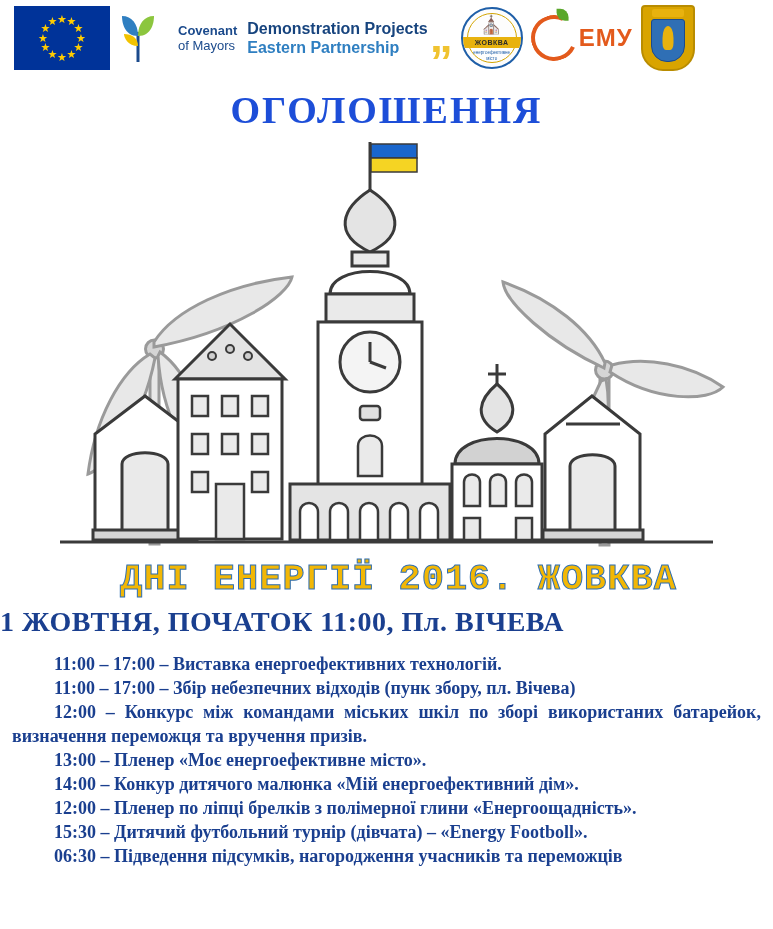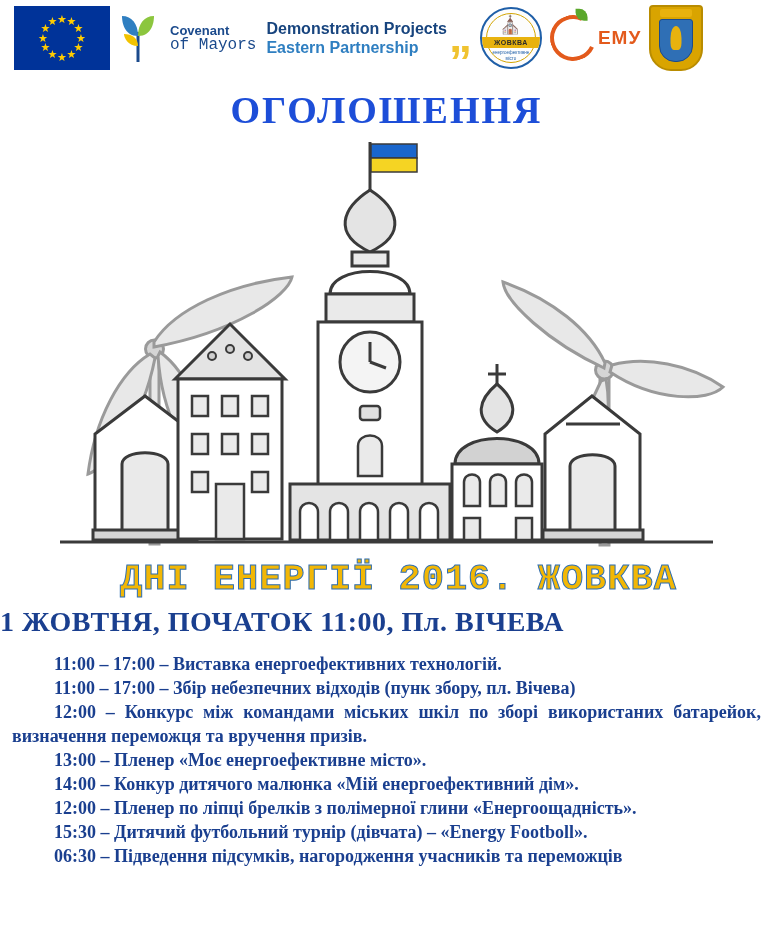--- a/index.html
+++ b/index.html
@@ -39,39 +39,38 @@
     font-size: 11px;
     line-height: 11px;
     width: 11px;
     height: 11px;
     text-align: center;
   }
 
   .covenant {
     display: flex;
     align-items: center;
-    gap: 12px;
+    gap: 20px;
     flex: 0 0 auto;
   }
   .covenant-mark {
     width: 40px;
     height: 52px;
     position: relative;
   }
   .covenant-text {
     font-family: "Liberation Sans", sans-serif;
     font-size: 13px;
     line-height: 15px;
     color: #1b4a8c;
     font-weight: bold;
   }
   .covenant-text .sub {
     font-weight: normal;
-    font-size: 16px;
-    font-family: Liberation Mono, monospace;
+    font-size: 13px;
   }
 
   .demo-proj {
     flex: 0 0 auto;
     margin-left: 2px;
     display: flex;
     align-items: flex-start;
     justify-content: space-between;
   }
   .demo-proj-lines {
@@ -159,21 +158,21 @@
     right: -3px; top: -6px;
     width: 12px; height: 12px;
     background: #5aa72b;
     border-radius: 0 70% 0 70%;
     transform: rotate(20deg);
   }
   .emu-text {
     font-family: "Liberation Sans", sans-serif;
     color: #e35a1c;
     font-weight: bold;
-    font-size: 19px;
+    font-size: 24px;
     letter-spacing: 1px;
   }
 
   .coat {
     width: 50px;
     height: 62px;
     background: #d9a400;
     border: 2px solid #b98c00;
     border-radius: 4px 4px 22px 22px;
     position: relative;

